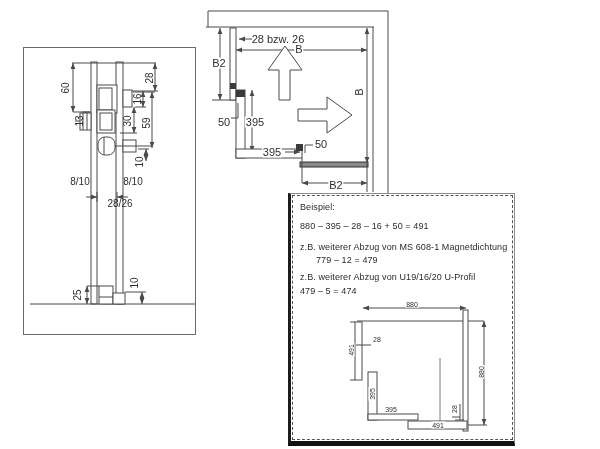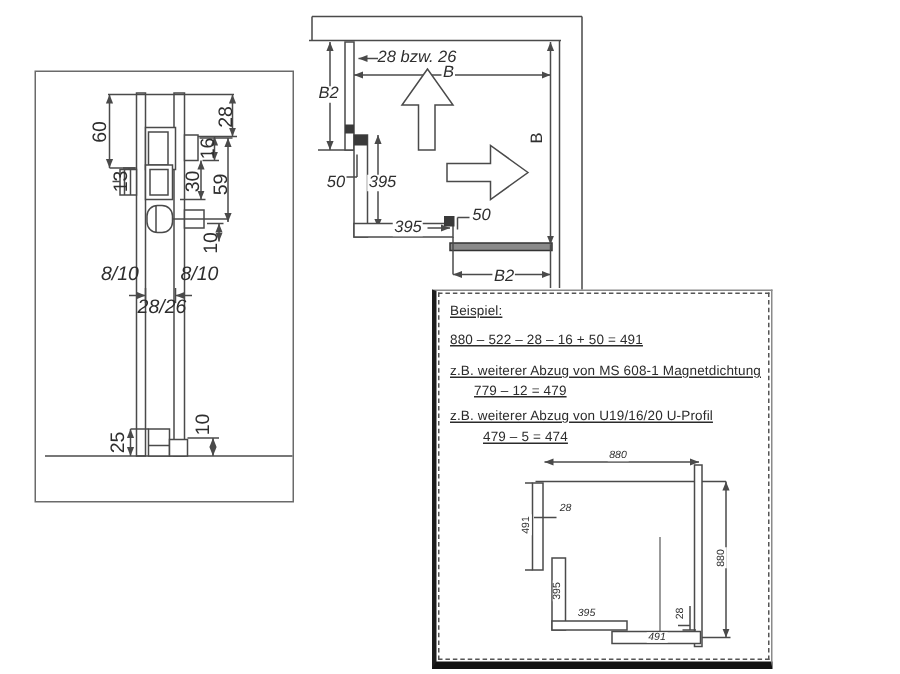--- a/index.html
+++ b/index.html
@@ -1,25 +1,25 @@
 <!DOCTYPE html>
 <html><head>
 <meta charset="utf-8">
 <style>
   html,body{margin:0;padding:0;}
   body{width:600px;height:449px;position:relative;background:#ffffff;
        font-family:"Liberation Sans",sans-serif;color:#2e2e2e;overflow:hidden;}
   .lbl{position:absolute;z-index:3;white-space:nowrap;color:#2e2e2e;line-height:1;}
-  .hl{transform:translate(-50%,-50%);font-style:italic;}
+  .hl{transform:translate(-50%,-50%);}
   .vl{transform:translate(-50%,-50%) rotate(-90deg);}
   .bg{background:#fff;padding:0 1px;}
   .f7{font-size:7px;}
-  .f8{font-size:13px;}
+  .f8{font-size:10px;}
   .f11{font-size:11px;}
-  .txt{position:absolute;z-index:3;font-size:9px;color:#2b2b2b;letter-spacing:.1px;white-space:nowrap;line-height:1.15;text-decoration:underline;}
+  .txt{position:absolute;z-index:3;font-size:9px;color:#2b2b2b;letter-spacing:.1px;white-space:nowrap;line-height:1.15;}
   #example-box{position:absolute;left:288px;top:193px;width:227px;height:253px;
       box-sizing:border-box;background:#fff;border:1px solid #8a8a8a;
       border-left:3px solid #1c1c1c;border-bottom:5px solid #111;z-index:1;}
   #example-box .inner{position:absolute;left:1px;top:1px;right:1px;bottom:1px;
       border:1px dashed #555;}
   #linework{position:absolute;left:0;top:0;z-index:2;pointer-events:none;}
 </style>
 </head>
 <body>
 
@@ -152,40 +152,40 @@
 
 <div class="lbl vl f8" style="left:66px;top:88px">60</div>
 <div class="lbl vl f8" style="left:80px;top:121px">13</div>
 <div class="lbl vl f8" style="left:150px;top:78px">28</div>
 <div class="lbl vl f8" style="left:138px;top:99px">16</div>
 <div class="lbl vl f8" style="left:128px;top:121px">30</div>
 <div class="lbl vl f8" style="left:147px;top:123px">59</div>
 <div class="lbl vl f8" style="left:140px;top:162px">10</div>
 <div class="lbl hl f8" style="left:80px;top:182px">8/10</div>
 <div class="lbl hl f8" style="left:133px;top:182px">8/10</div>
-<div class="lbl hl f8" style="left:108px;top:204px">28/26</div>
+<div class="lbl hl f8" style="left:120px;top:204px">28/26</div>
 <div class="lbl vl f8" style="left:78px;top:295px">25</div>
 <div class="lbl vl f8" style="left:135px;top:283px">10</div>
 
 <div class="lbl hl f11 bg" style="left:219px;top:63px">B2</div>
 <div class="lbl hl f11" style="left:278px;top:39px">28 bzw. 26</div>
 <div class="lbl hl f11 bg" style="left:299px;top:49px">B</div>
 <div class="lbl vl f11 bg" style="left:359px;top:92px">B</div>
 <div class="lbl hl f11" style="left:224px;top:122px">50</div>
 <div class="lbl hl f11 bg" style="left:255px;top:122px">395</div>
 <div class="lbl hl f11 bg" style="left:272px;top:152px">395</div>
 <div class="lbl hl f11" style="left:321px;top:144px">50</div>
 <div class="lbl hl f11 bg" style="left:336px;top:185px">B2</div>
 
 <div class="txt" style="left:300px;top:202px">Beispiel:</div>
-<div class="txt" style="left:300px;top:221px">880 – 522 – 28 – 16 + 50 = 491</div>
+<div class="txt" style="left:300px;top:221px">880 – 395 – 28 – 16 + 50 = 491</div>
 <div class="txt" style="left:300px;top:242px">z.B. weiterer Abzug von MS 608-1 Magnetdichtung</div>
 <div class="txt" style="left:316px;top:255px">779 – 12 = 479</div>
 <div class="txt" style="left:300px;top:272px">z.B. weiterer Abzug von U19/16/20 U-Profil</div>
-<div class="txt" style="left:322px;top:286px">479 – 5 = 474</div>
+<div class="txt" style="left:300px;top:286px">479 – 5 = 474</div>
 
 <div class="lbl hl f7 bg" style="left:412px;top:304px">880</div>
 <div class="lbl vl f7 bg" style="left:481px;top:372px">880</div>
 <div class="lbl vl f7 bg" style="left:351px;top:350px">491</div>
 <div class="lbl hl f7" style="left:377px;top:339px">28</div>
 <div class="lbl vl f7 bg" style="left:372px;top:394px">395</div>
 <div class="lbl hl f7 bg" style="left:391px;top:409px">395</div>
 <div class="lbl vl f7 bg" style="left:454px;top:409px">28</div>
 <div class="lbl hl f7 bg" style="left:438px;top:425px">491</div>
 

